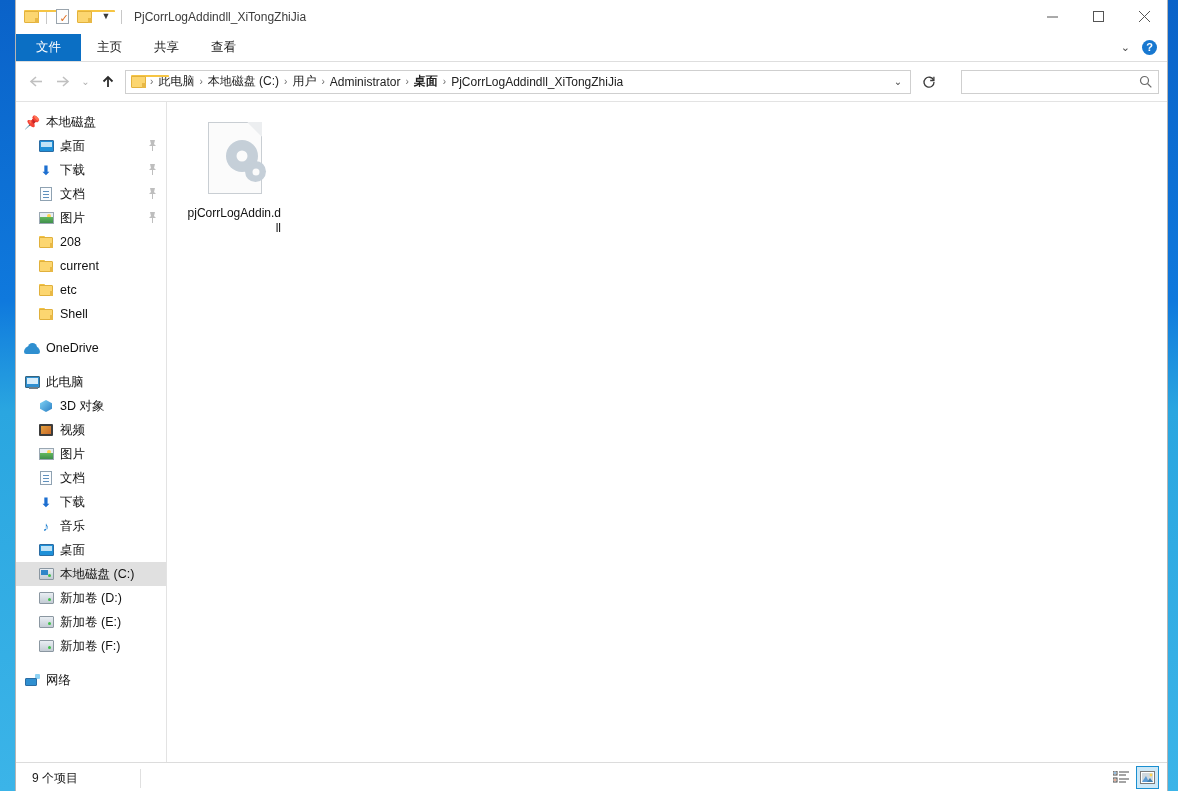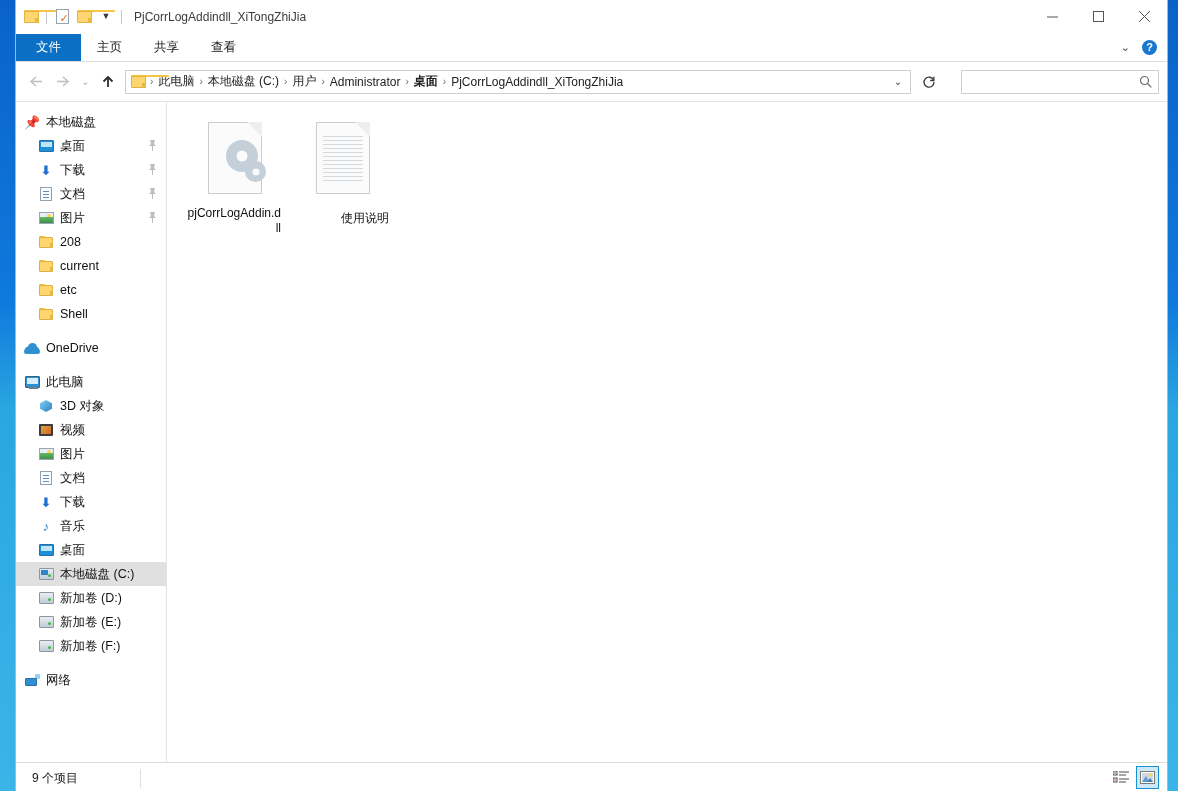--- a/index.html
+++ b/index.html
@@ -505,42 +505,20 @@
               <div class="page">
                   <div class="corner"></div>
                 <div class="gear big"></div>
                 <div class="gear small"></div>
               </div>
             </div>
             <div class="label">pjCorrLogAddin.dll</div>
           </div>
 
 
-          <div class="cell">
-            <div class="thumb">
-              <div class="page">
-                  <div class="corner"></div>
-                <div class="lines">
-                  <i></i>
-                    <i></i>
-                    <i></i>
-                    <i></i>
-                    <i></i>
-                    <i></i>
-                    <i></i>
-                    <i></i>
-                    <i></i>
-                    <i></i>
-                    <i></i>
-                    <i></i>
-                </div>
-              </div>
-            </div>
-            <div class="label">使用说明</div>
-          </div>
 
         </div>
       </div>
     </div>
 
     <div class="statusbar">
       <span class="status-text">9 个项目</span>
       <span class="status-sep"></span>
       <div class="viewbtns">
         <div class="vbtn">

